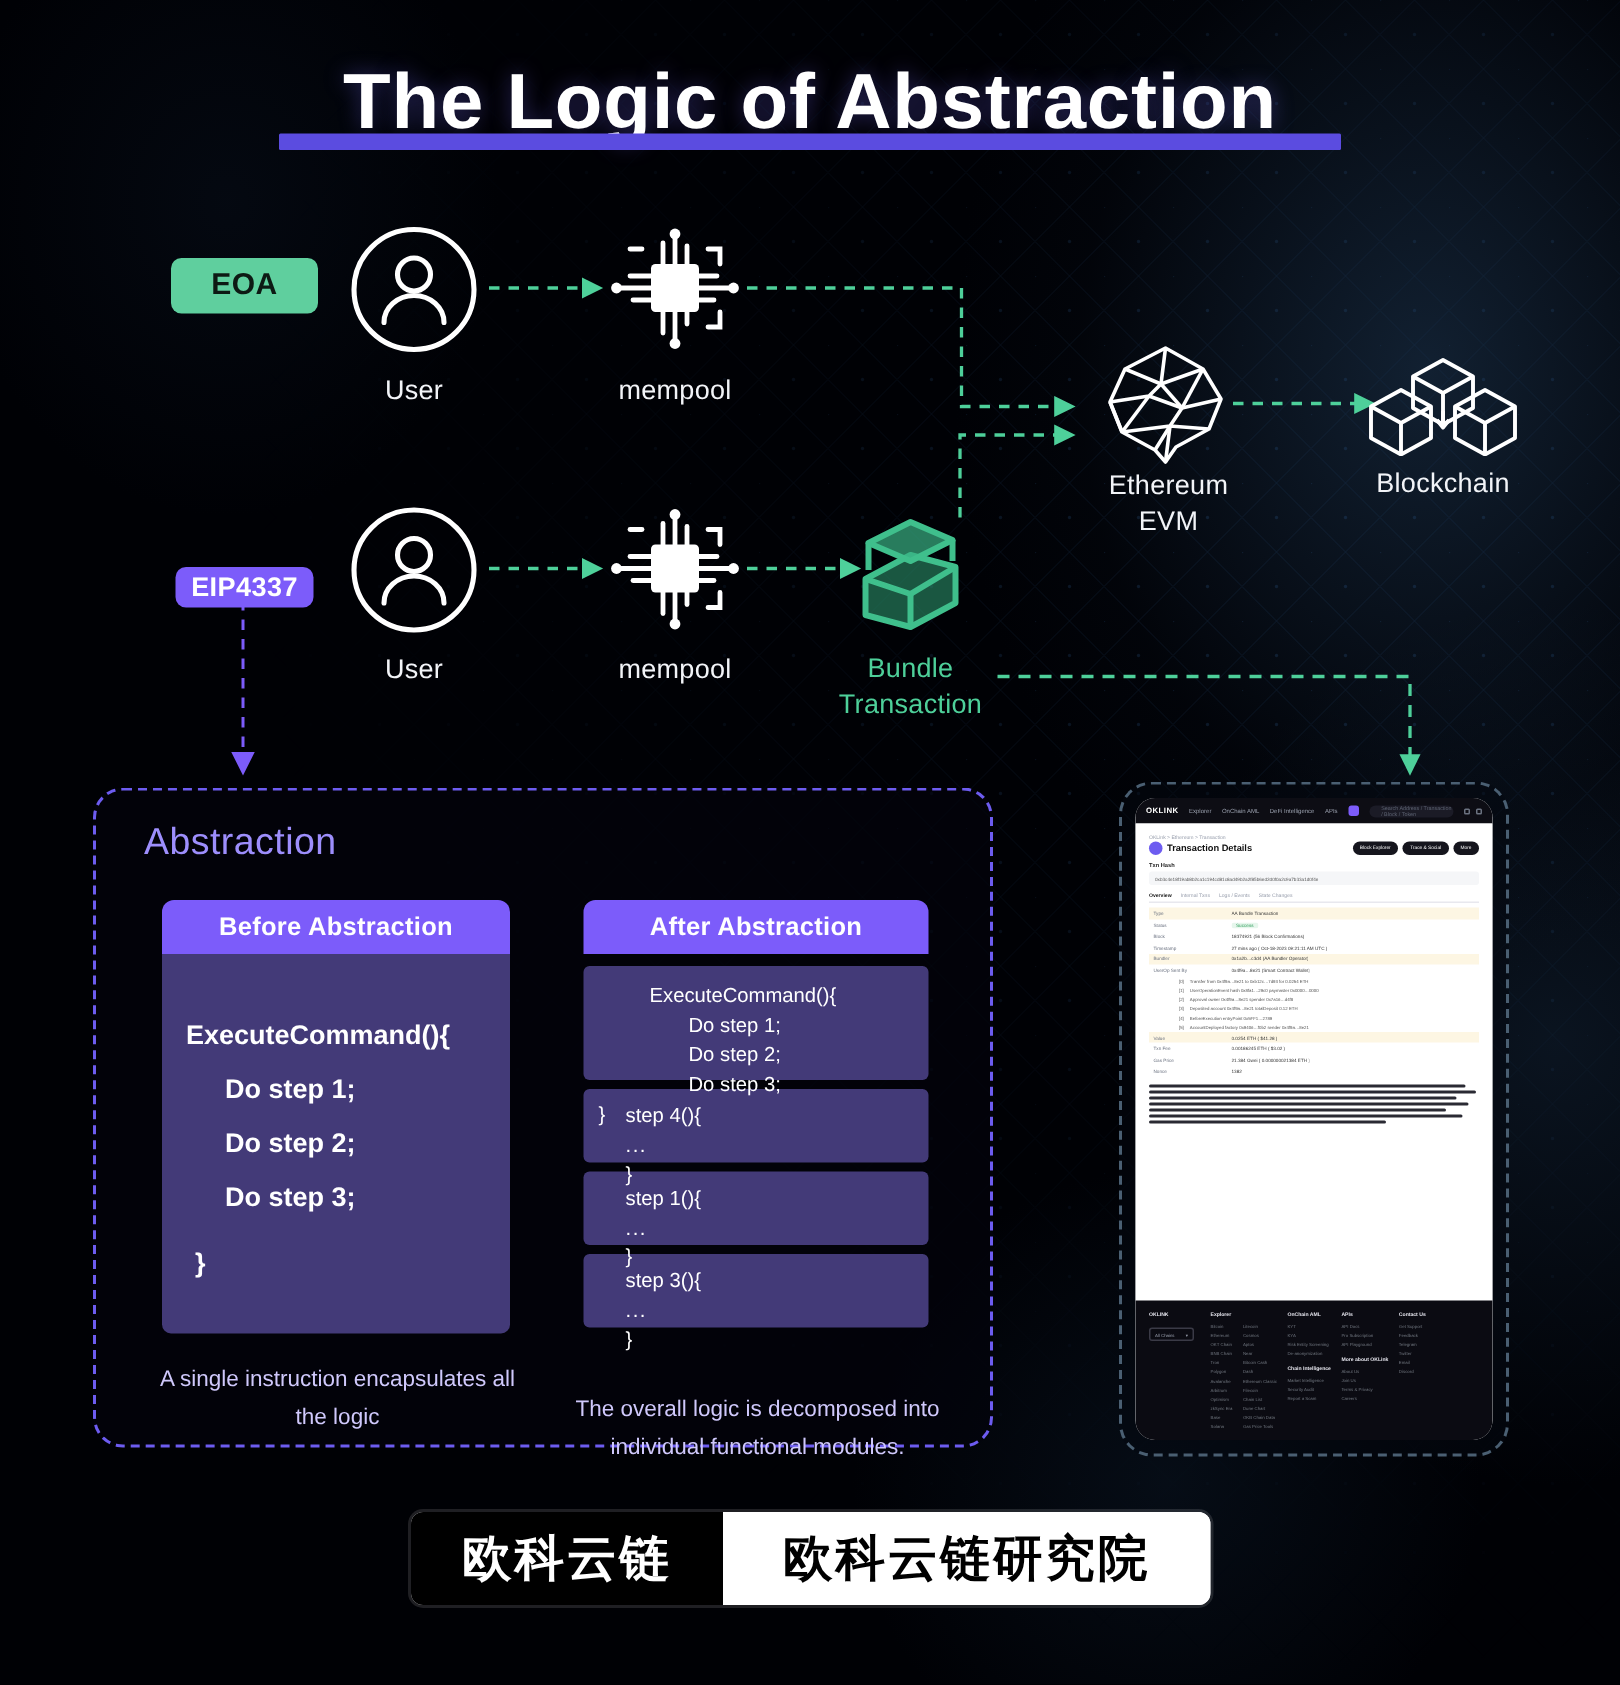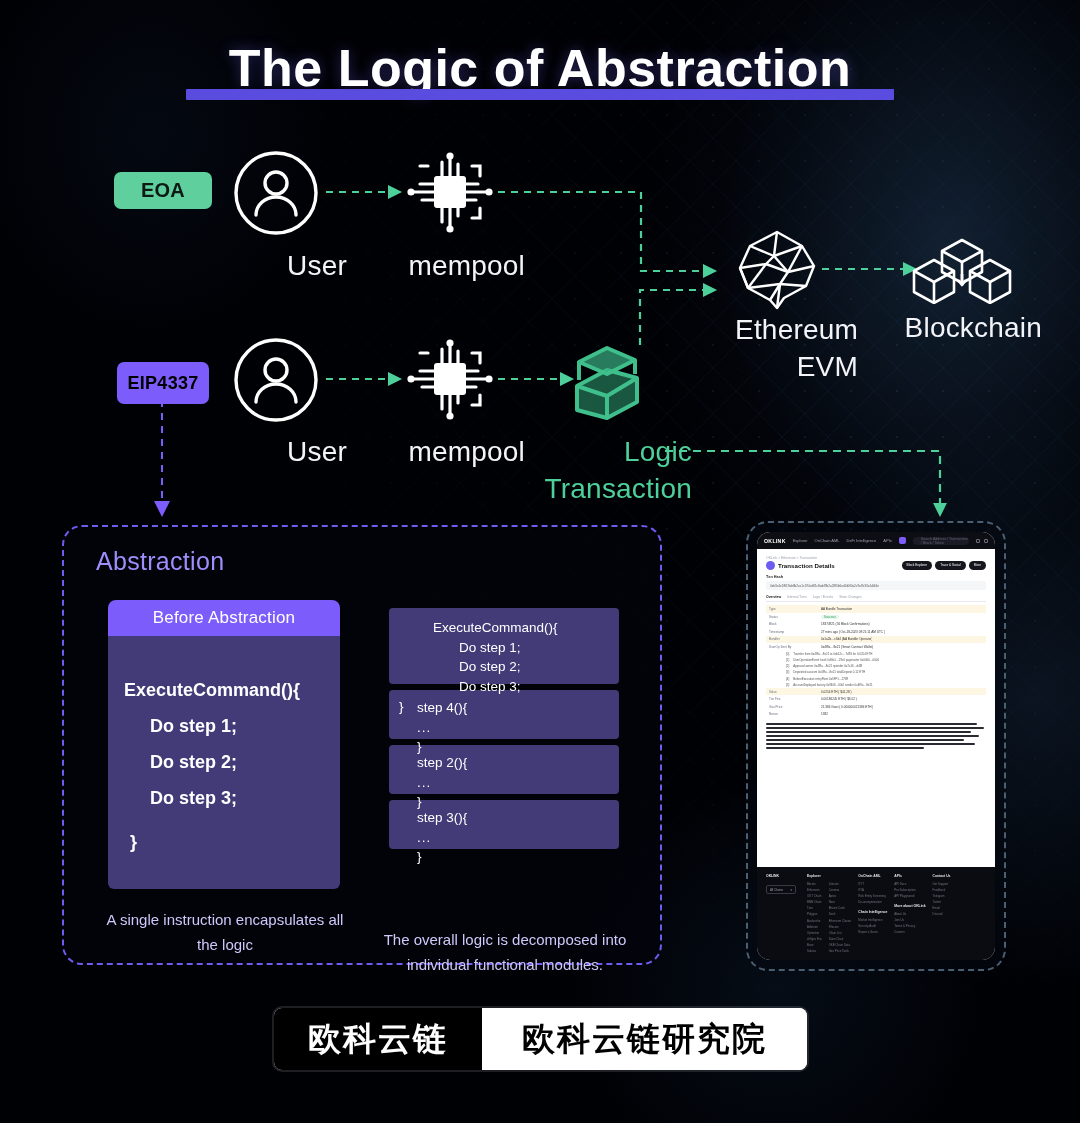--- a/index.html
+++ b/index.html
@@ -58,29 +58,29 @@
     border-radius: 7px;
     font-size: 20px;
     font-weight: bold;
     letter-spacing: 0.3px;
   }
   .badge-eoa {
     left: 114px; top: 172px; width: 98px; height: 37px;
     background: #5fcf9e; color: #0d1a14;
   }
   .badge-eip {
-    left: 117px; top: 362px; width: 92px; height: 42px;
-    background: #7c5cfa; color: #000000;
+    left: 117px; top: 378px; width: 92px; height: 27px;
+    background: #7c5cfa; color: #ffffff;
     font-size: 18px;
   }
 
   .node-label {
     position: absolute;
-    text-align: right;
-    font-size: 28px;
+    text-align: center;
+    font-size: 18px;
     color: #f2f4f8;
     letter-spacing: 0.2px;
   }
   .node-label.green { color: #4ed09a; }
   .node-label.two-line { line-height: 1.32; }
 
   .icon-abs { position: absolute; }
 
   
   .abstraction-panel {
@@ -98,21 +98,21 @@
 
   .col { position: absolute; top: 73px; }
   .col-before { left: 44px; width: 232px; }
   .col-after  { left: 325px; width: 230px; }
 
   .col-head {
     height: 36px;
     background: #7c5cfa;
     border-radius: 8px 8px 0 0;
     display: flex; align-items: center; justify-content: center;
-    color: #fff; font-size: 17px; font-weight: normal;
+    color: #fff; font-size: 17px; font-weight: bold;
     letter-spacing: 0.2px;
   }
   .code-body {
     background: #433a78;
     color: #fff;
     font-family: "Liberation Sans", sans-serif;
   }
   .before-body {
     height: 253px;
     border-radius: 0 0 6px 6px;
@@ -373,21 +373,21 @@
     <g fill="none" stroke="#3fbf8c" stroke-width="4" stroke-linejoin="round">
       <path d="M42 30 L12 46 L12 70 L42 78 L72 62 L72 38 Z" fill="#2f9f73" fill-opacity="0.55"></path>
       <path d="M12 46 L42 56 L72 38"></path>
       <path d="M42 56 L42 78"></path>
       <path d="M42 8 L14 22 L42 34 L70 20 Z" fill="#39b183" fill-opacity="0.7"></path>
       <path d="M14 22 L14 40"></path>
       <path d="M70 20 L70 34"></path>
     </g>
   </svg>
   <div class="node-label green two-line" style="left:522px; top:434px; width:170px;">
-    <div>Logic</div>
+    <div>Bundle</div>
     <div>Transaction</div>
   </div>
 
   <svg class="icon-abs" style="left:730px; top:226px;" width="94" height="86" viewBox="0 0 94 86">
     <g fill="none" stroke="#fff" stroke-width="2.4" stroke-linejoin="round">
       <path d="M47 6 L20 20 L10 42 L18 62 L40 74 L47 82 L54 72 L76 60 L84 40 L72 20 Z"></path>
       <path d="M20 20 L44 30 L72 20"></path>
       <path d="M10 42 L36 38 L44 30"></path>
       <path d="M36 38 L58 46 L84 40"></path>
       <path d="M18 62 L36 38"></path>
@@ -431,35 +431,36 @@
       <span>ExecuteCommand(){</span>
       <span class="ind">Do step 1;</span>
       <span class="ind">Do step 2;</span>
       <span class="ind">Do step 3;</span>
       <span class="close">}</span>
     </div>
   </div>
   <div class="caption cap-before">A single instruction encapsulates all the logic</div>
 
   <div class="col col-after">
+    <div class="col-head">After Abstraction</div>
     <div style="height:8px;"></div>
     <div class="after-block main">
       <span>ExecuteCommand(){</span>
       <span class="ind">Do step 1;</span>
       <span class="ind">Do step 2;</span>
       <span class="ind">Do step 3;</span>
       <span class="close" style="margin-left:-34px;">}</span>
     </div>
     <div class="after-block step">
       <span>step 4(){</span>
       <span class="dots" style="display:block;">...</span>
       <span class="close">}</span>
     </div>
     <div class="after-block step">
-      <span>step 2(){</span>
+      <span>step 1(){</span>
       <span class="dots" style="display:block;">...</span>
       <span class="close">}</span>
     </div>
     <div class="after-block step">
       <span>step 3(){</span>
       <span class="dots" style="display:block;">...</span>
       <span class="close">}</span>
     </div>
   </div>
   <div class="caption cap-after">The overall logic is decomposed into individual functional modules.</div>

